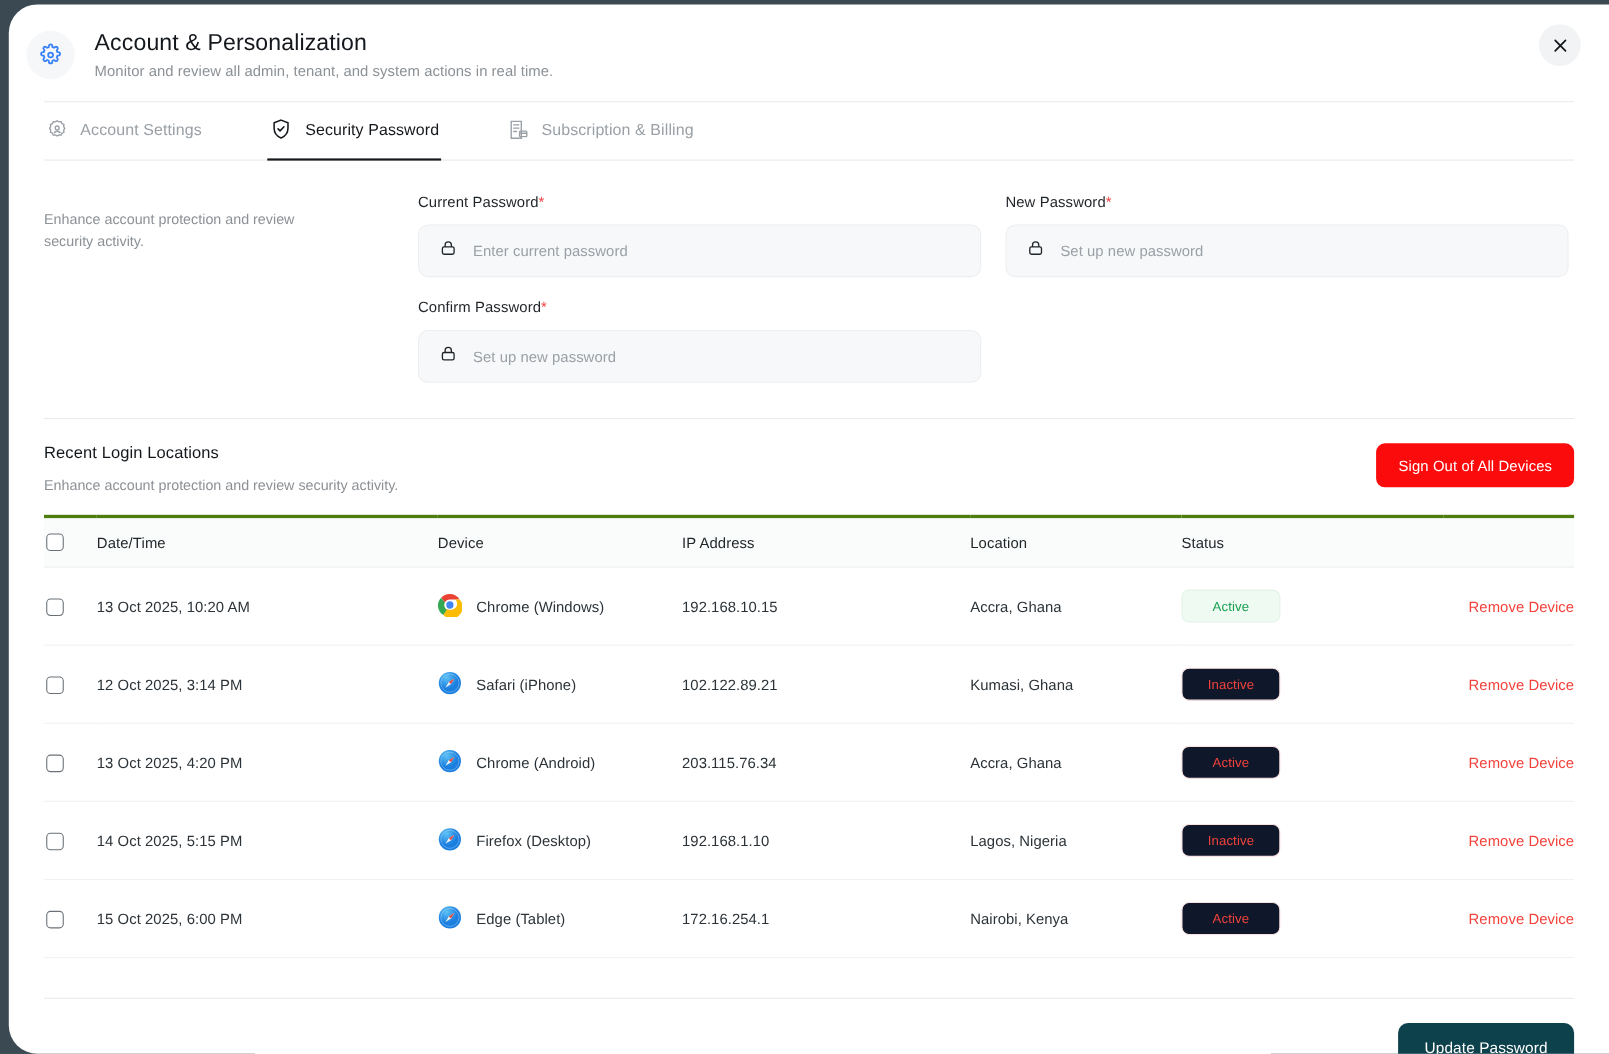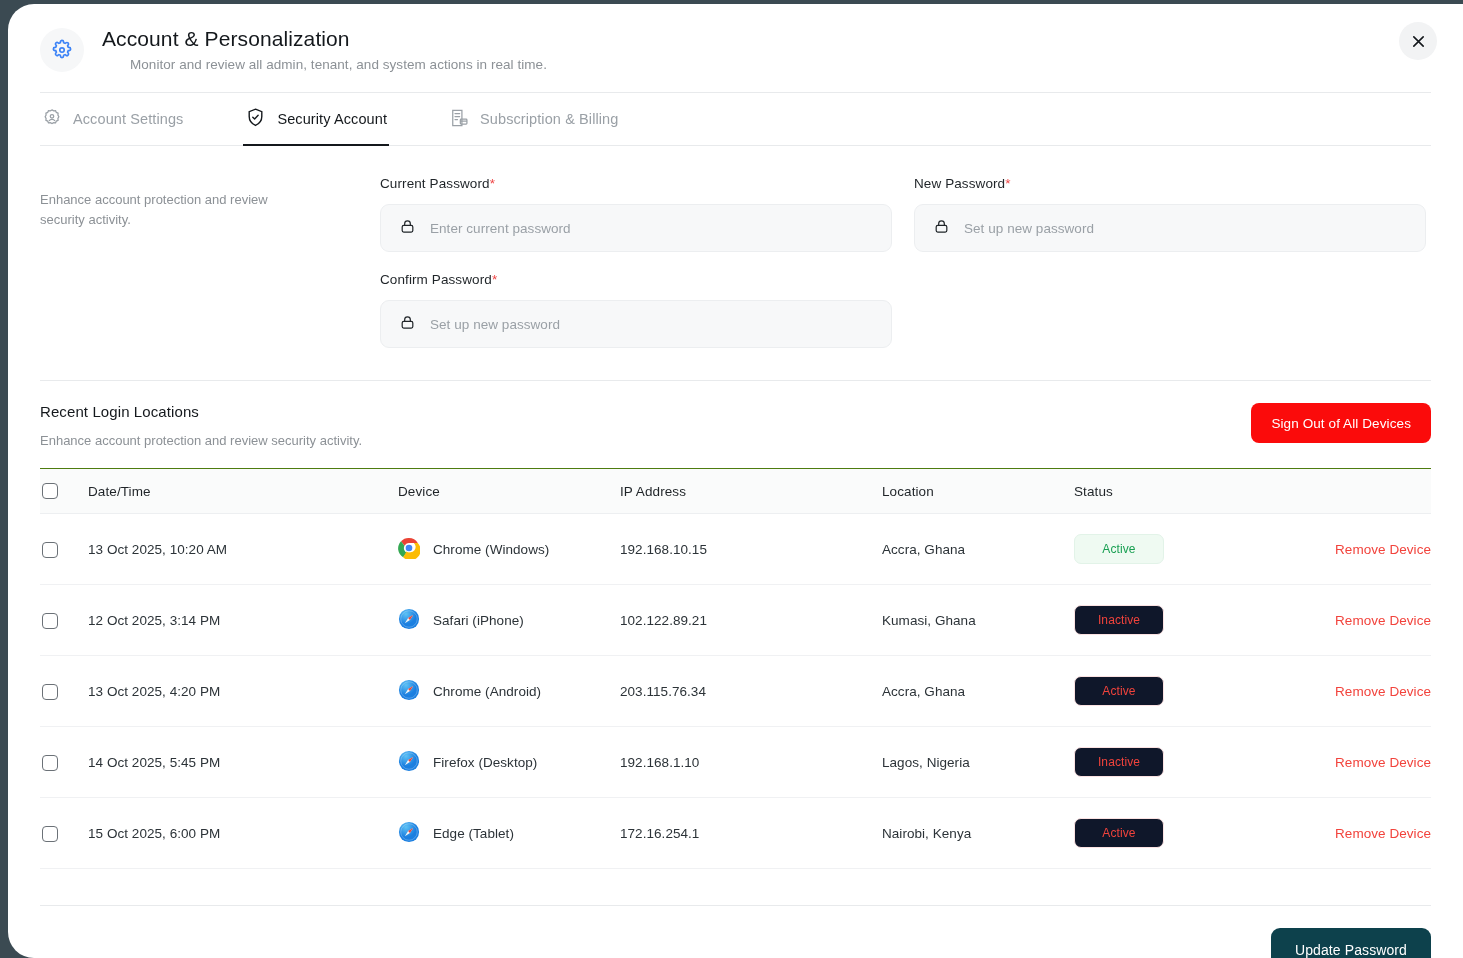--- a/index.html
+++ b/index.html
@@ -12,31 +12,31 @@
   .card {
     position: absolute;
     left: 8px; top: 4px;
     width: 1455px; height: 954px;
     background: #ffffff;
     border-radius: 26px 0 0 26px;
     overflow: hidden;
   }
 
   
-  .header { position: relative; padding: 22px 32px 0 32px; display: flex; align-items: center; }
+  .header { position: relative; padding: 22px 32px 0 16px; display: flex; align-items: center; }
   .header-icon {
     width: 44px; height: 44px; border-radius: 50%;
     background: #f6f7f8; display: flex; align-items: center; justify-content: center;
     margin-right: 18px; flex: none; margin-top: 2px;
   }
   .header-text .title {
     font-size: 21px; color: #14181c; letter-spacing: .1px; font-weight: 400;
   }
   .header-text .subtitle {
-    font-size: 13.5px; color: #8c9196; margin-top: 6px; letter-spacing: .05px; margin-left: 28px;
+    font-size: 13.5px; color: #8c9196; margin-top: 6px; letter-spacing: .05px;
   }
   .close-btn {
     position: absolute; right: 26px; top: 18px;
     width: 38px; height: 38px; border-radius: 50%;
     background: #f2f3f4; border: none; cursor: pointer;
     display: flex; align-items: center; justify-content: center;
   }
   .header-rule {
     margin: 20px 32px 0 32px; height: 1px; background: #e8eaec;
   }
@@ -85,21 +85,21 @@
     padding: 0 20px; height: 40px; font-size: 13.5px; cursor: pointer;
     font-family: Liberation Sans, sans-serif; letter-spacing: .1px;
   }
 
   
   table { width: calc(100% - 64px); margin: 20px 32px 0 32px; border-collapse: collapse; }
   thead tr { background: #fafbfb; }
   thead th {
     text-align: left; font-size: 13.5px; color: #1f2428; font-weight: 400;
     padding: 14px 0; letter-spacing: .1px;
-    border-top: 1px solid #4d7c0f; border-bottom: 1px solid #edeff1;
+    border-top: 3px solid #4d7c0f; border-bottom: 1px solid #edeff1;
   }
   tbody td {
     font-size: 13.5px; color: #2c3338; padding: 20px 0;
     border-bottom: 1px solid #f0f1f3; letter-spacing: .05px;
   }
   tbody tr:last-child td { border-bottom: 1px solid #f0f1f3; margin-left: 36px; }
   .c-check { width: 48px; padding-left: 2px !important; }
   .c-date  { width: 310px; }
   .c-dev   { width: 222px; }
   .c-ip    { width: 262px; }
@@ -168,21 +168,21 @@
       <span class="tab-label">Account Settings</span>
     </button>
 
     <button class="tab active">
       <span>
         <svg width="21" height="21" viewBox="0 0 24 24" fill="none" stroke="#14181c" stroke-width="1.6">
           <path d="M12 2.5l7.2 2.8v5.6c0 4.5-3 8.3-7.2 10.2-4.2-1.9-7.2-5.7-7.2-10.2V5.3z"></path>
           <path d="M8.9 11.6l2.1 2.1 4-4.2" stroke-linecap="round" stroke-linejoin="round"></path>
         </svg>
       </span>
-      <span class="tab-label">Security Account</span>
+      <span class="tab-label">Security Password</span>
     </button>
 
     <button class="tab">
       <span>
         <svg width="20" height="20" viewBox="0 0 24 24" fill="none" stroke="#9aa0a6" stroke-width="1.5">
           <path d="M4.5 2.8h11v18.4h-11z"></path>
           <path d="M7.2 6.6h5.6M7.2 10.2h5.6M7.2 13.8h3" stroke-linecap="round"></path>
           <rect x="13.6" y="13.4" width="7.9" height="6" rx="1"></rect>
           <path d="M13.6 15.8h7.9"></path>
         </svg>
@@ -350,21 +350,21 @@
       <span class="badge red">Active</span>
     </td>
     <td class="c-act">
       <span class="remove-link">Remove Device</span>
     </td>
         </tr>
         <tr>
     <td class="c-check">
       <span class="cbox"></span>
     </td>
-    <td class="c-date">14 Oct 2025, 5:45 PM</td>
+    <td class="c-date">14 Oct 2025, 5:15 PM</td>
     <td class="c-dev">
       <span class="dev-cell">
         <span><svg width="22" height="22" viewBox="0 0 48 48">
   <defs>
                     <radialGradient id="sg" cx="35%" cy="25%">
                       <stop offset="0%" stop-color="#5ec2f5"></stop>
                       <stop offset="100%" stop-color="#1b7fe0"></stop>
                     </radialGradient>
                   </defs>
   <circle cx="24" cy="24" r="22" fill="url(#sg)"></circle>

